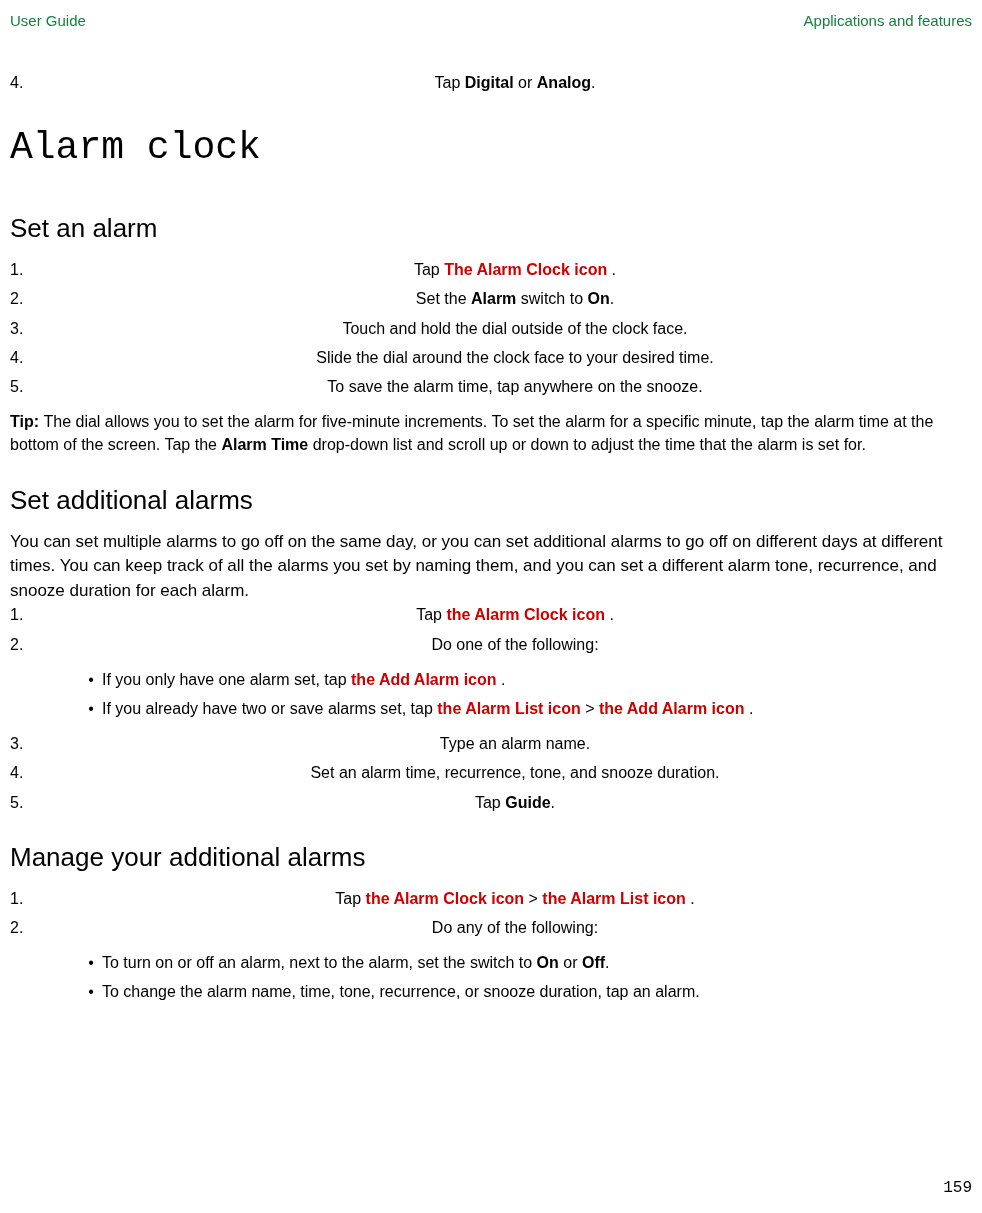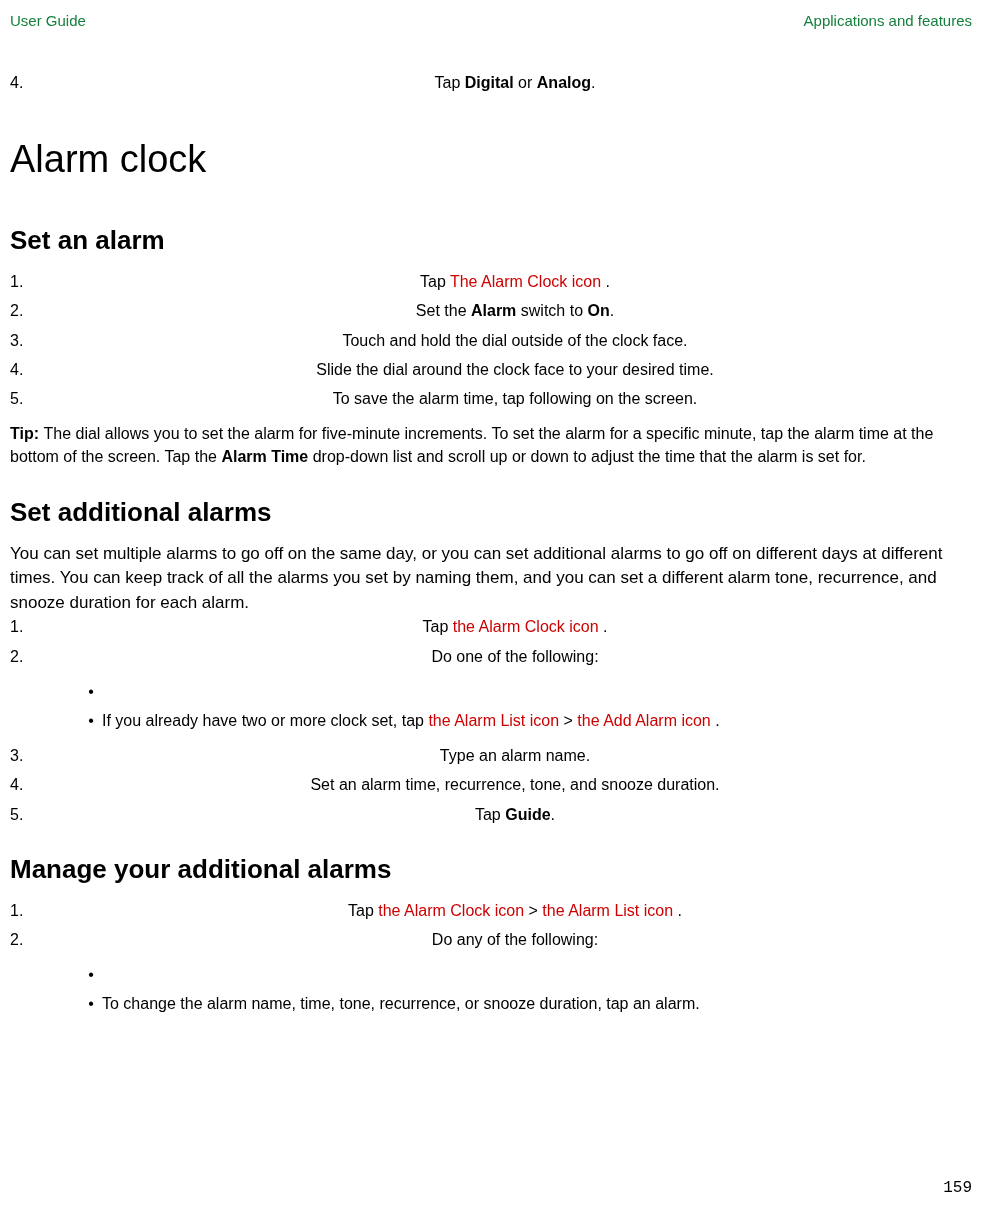--- a/index.html
+++ b/index.html
@@ -14,26 +14,26 @@
   }
   .header { display: flex; justify-content: space-between; font-size: 15px; color: #15803d; }
   .content { margin-top: 42px; }
   .ol1 { list-style: none; }
   .ol1 > li { display: flex; margin-bottom: 6px; font-size: 16px; line-height: 1.45; }
   .ol1 > li .num { width: 48px; flex-shrink: 0; }
   .ol1 > li .body { flex: 1; text-align: center; }
   .bullet-list { list-style: none; margin-top: 12px; margin-left: 22px; }
   .bullet-list > li { display: flex; font-size: 16px; line-height: 1.45; margin-bottom: 6px; }
   .bullet-list > li .bullet { width: 22px; flex-shrink: 0; }
-  h1 { font-size: 38px; font-weight: 400; margin-top: 44px; margin-bottom: 44px; }
-  h2 { font-size: 26px; font-weight: 700; margin-top: 28px; margin-bottom: 14px; }
+  h1 { font-size: 38px; font-weight: 400; margin-top: 32px; margin-bottom: 44px; font-family: Liberation Mono, monospace; }
+  h2 { font-size: 26px; font-weight: 400; margin-top: 28px; margin-bottom: 14px; }
   .para { font-size: 17px; line-height: 1.45; }
   .tip { font-size: 16px; line-height: 1.45; margin-top: 12px; }
   .bold { font-weight: 700; }
-  .red { color: #cc0000; }
+  .red { color: #cc0000; font-weight: bold; }
   .footer { position: absolute; bottom: 16px; right: 10px; font-size: 16px; font-family: Liberation Mono, monospace; }
 </style>
 </head>
 <body>
 
 <div class="header">
   <span>User Guide</span>
   <span>Applications and features</span>
 </div>
 
@@ -63,45 +63,46 @@
     <li>
         <span class="num">3.</span>
         <span class="body">Touch and hold the dial outside of the clock face.</span>
       </li>
     <li>
         <span class="num">4.</span>
         <span class="body">Slide the dial around the clock face to your desired time.</span>
       </li>
     <li>
         <span class="num">5.</span>
-        <span class="body">To save the alarm time, tap following on the screen.</span>
+        <span class="body">To save the alarm time, tap anywhere on the snooze.</span>
       </li>
   </ol>
   <p class="tip">
     <span class="bold">Tip: </span><span>The dial allows you to set the alarm for five-minute increments. To set the alarm for a specific minute, tap the alarm time at the bottom of the screen. Tap the </span><span class="bold">Alarm Time</span><span> drop-down list and scroll up or down to adjust the time that the alarm is set for.</span>
   </p>
 
   <h2>Set additional alarms</h2>
   <p class="para">You can set multiple alarms to go off on the same day, or you can set additional alarms to go off on different days at different times. You can keep track of all the alarms you set by naming them, and you can set a different alarm tone, recurrence, and snooze duration for each alarm.</p>
   <ol class="ol1">
     <li>
         <span class="num">1.</span>
         <span class="body"><span>Tap  </span><span class="red">the Alarm Clock icon</span><span> .</span></span>
       </li>
     <li>
       <span class="num">2.</span>
       <span class="body">
         <span>Do one of the following:</span>
         <ul class="bullet-list">
           <li>
               <span class="bullet">•</span>
+              <span><span>If you only have one alarm set, tap  </span><span class="red">the Add Alarm icon</span><span> .</span></span>
             </li>
           <li>
               <span class="bullet">•</span>
-              <span><span>If you already have two or more clock set, tap  </span><span class="red">the Alarm List icon</span><span>  &gt;  </span><span class="red">the Add Alarm icon</span><span> .</span></span>
+              <span><span>If you already have two or save alarms set, tap  </span><span class="red">the Alarm List icon</span><span>  &gt;  </span><span class="red">the Add Alarm icon</span><span> .</span></span>
             </li>
         </ul>
       </span>
     </li>
     <li>
         <span class="num">3.</span>
         <span class="body">Type an alarm name.</span>
       </li>
     <li>
         <span class="num">4.</span>
@@ -119,20 +120,21 @@
         <span class="num">1.</span>
         <span class="body"><span>Tap  </span><span class="red">the Alarm Clock icon</span><span>  &gt;  </span><span class="red">the Alarm List icon</span><span> .</span></span>
       </li>
     <li>
       <span class="num">2.</span>
       <span class="body">
         <span>Do any of the following:</span>
         <ul class="bullet-list">
           <li>
               <span class="bullet">•</span>
+              <span><span>To turn on or off an alarm, next to the alarm, set the switch to </span><span class="bold">On</span><span> or </span><span class="bold">Off</span><span>.</span></span>
             </li>
           <li>
               <span class="bullet">•</span>
               <span>To change the alarm name, time, tone, recurrence, or snooze duration, tap an alarm.</span>
             </li>
         </ul>
       </span>
     </li>
   </ol>
 

